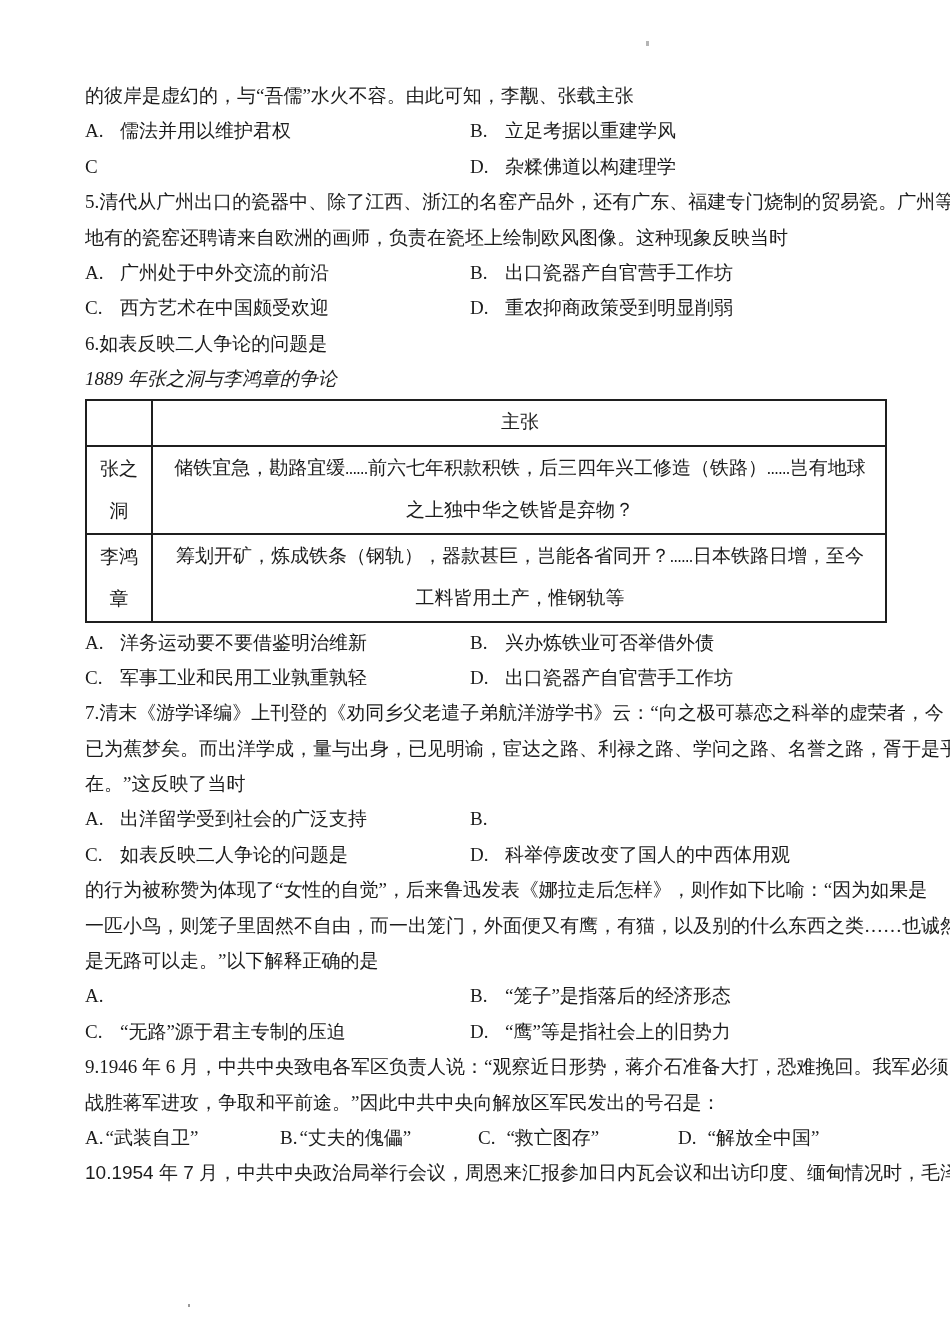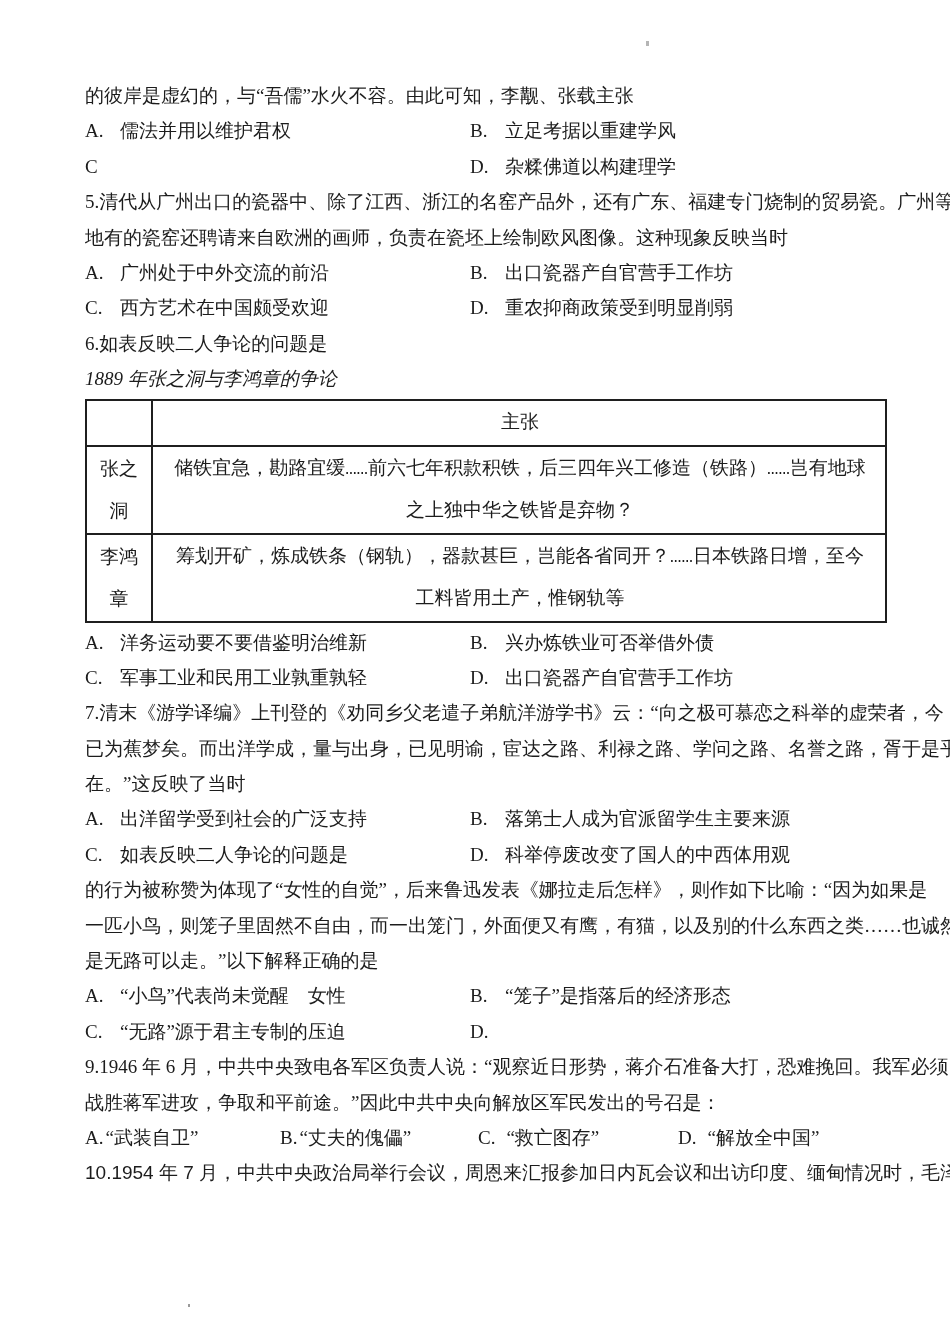--- a/index.html
+++ b/index.html
@@ -165,54 +165,53 @@
   <div class="line">7.清末《游学译编》上刊登的《劝同乡父老遣子弟航洋游学书》云：“向之极可慕恋之科举的虚荣者，今</div>
   <div class="line">已为蕉梦矣。而出洋学成，量与出身，已见明谕，宦达之路、利禄之路、学问之路、名誉之路，胥于是乎</div>
   <div class="line">在。”这反映了当时</div>
   <div class="line opts2">
     <span class="slot-a opt">
       <span class="olabel">A.</span>
       <span class="otext">出洋留学受到社会的广泛支持</span>
     </span>
     <span class="opt">
       <span class="olabel">B.</span>
-      <span class="otext">落第士人成为官派留学生主要来源</span>
     </span>
   </div>
   <div class="line opts2">
     <span class="slot-a opt">
       <span class="olabel">C.</span>
       <span class="otext">如表反映二人争论的问题是</span>
     </span>
     <span class="opt">
       <span class="olabel">D.</span>
       <span class="otext">科举停废改变了国人的中西体用观</span>
     </span>
   </div>
 
   <div class="line">的行为被称赞为体现了“女性的自觉”，后来鲁迅发表《娜拉走后怎样》，则作如下比喻：“因为如果是</div>
   <div class="line">一匹小鸟，则笼子里固然不自由，而一出笼门，外面便又有鹰，有猫，以及别的什么东西之类……也诚然</div>
   <div class="line">是无路可以走。”以下解释正确的是</div>
   <div class="line opts2">
     <span class="slot-a opt">
       <span class="olabel">A.</span>
-      <span class="otext">“小鸟”代表尚未觉醒　女性</span>
     </span>
     <span class="opt">
       <span class="olabel">B.</span>
       <span class="otext">“笼子”是指落后的经济形态</span>
     </span>
   </div>
   <div class="line opts2">
     <span class="slot-a opt">
       <span class="olabel">C.</span>
       <span class="otext">“无路”源于君主专制的压迫</span>
     </span>
     <span class="opt">
       <span class="olabel">D.</span>
+      <span class="otext">“鹰”等是指社会上的旧势力</span>
     </span>
   </div>
 
   <div class="line">9.1946 年 6 月，中共中央致电各军区负责人说：“观察近日形势，蒋介石准备大打，恐难挽回。我军必须</div>
   <div class="line">战胜蒋军进攻，争取和平前途。”因此中共中央向解放区军民发出的号召是：</div>
   <div class="line opts4">
     <span class="q9slot s1 opt">
       <span class="olabel">A.</span>
       <span class="otext">“武装自卫”</span>
     </span>

